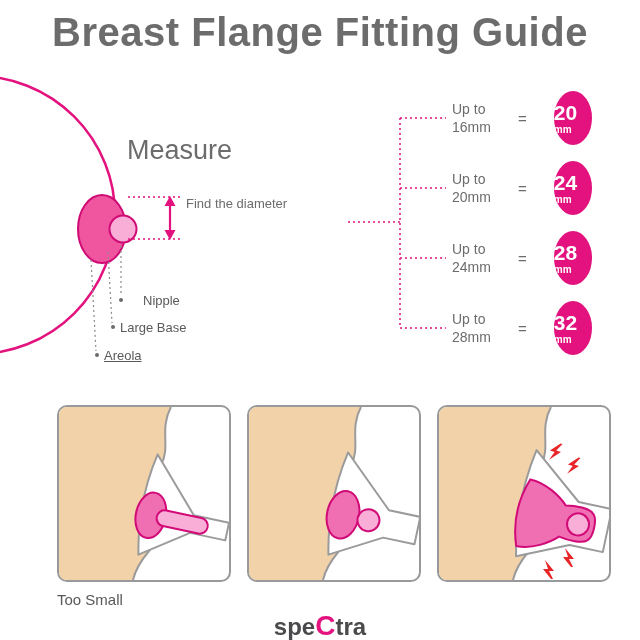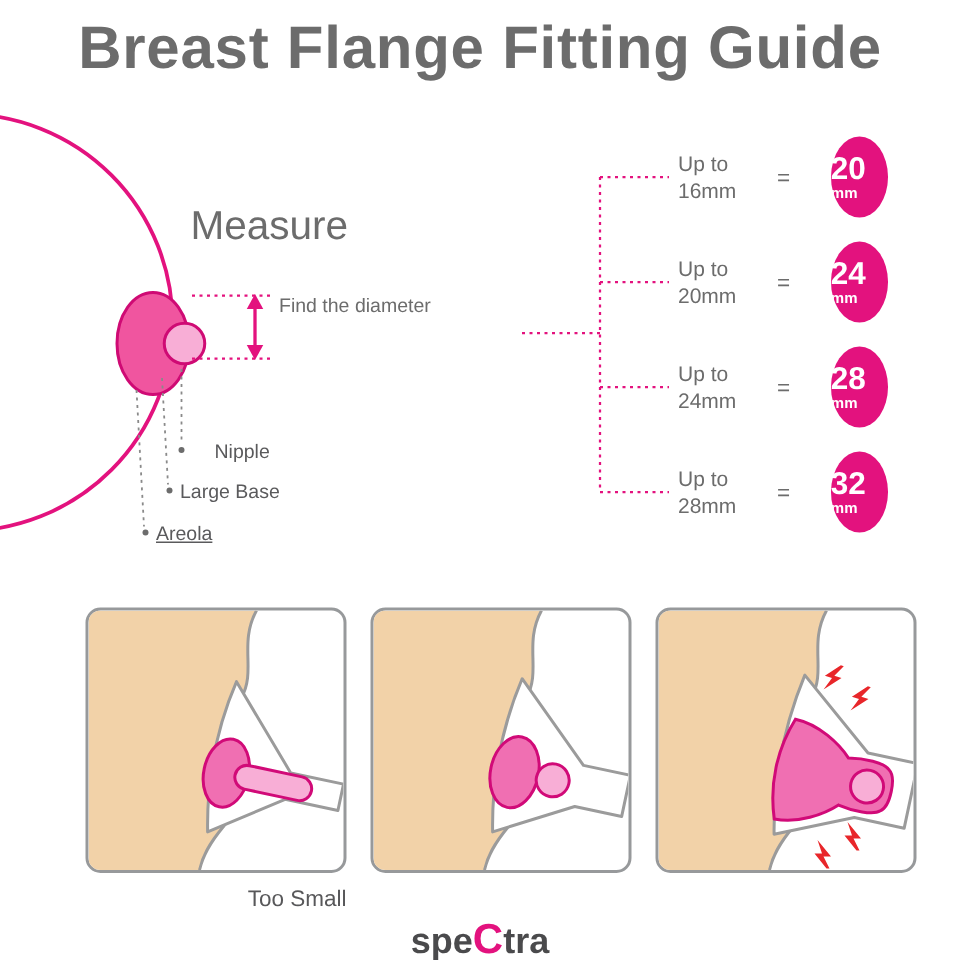--- a/index.html
+++ b/index.html
@@ -56,21 +56,21 @@
 
   .panel {
     position: absolute; top: 405px; width: 174px; height: 177px;
     border: 2px solid #97999B; border-radius: 10px; background: #fff;
     overflow: hidden; z-index: 2;
   }
   .panel.p0 { left: 57px; }
   .panel.p1 { left: 247px; }
   .panel.p2 { left: 437px; }
   .panel-label {
-    position: absolute; top: 591px; width: 174px; text-align: right;
+    position: absolute; top: 591px; width: 174px; text-align: left;
     font-size: 15px; color: #58585A; z-index: 2;
   }
   .panel-label.p0 { left: 57px; }
   .panel-label.p1 { left: 247px; }
   .panel-label.p2 { left: 437px; }
 
   .logo {
     position: absolute; top: 610px; left: 0; right: 0; text-align: center;
     font-weight: bold; color: #4A4A4C; z-index: 2;
   }

